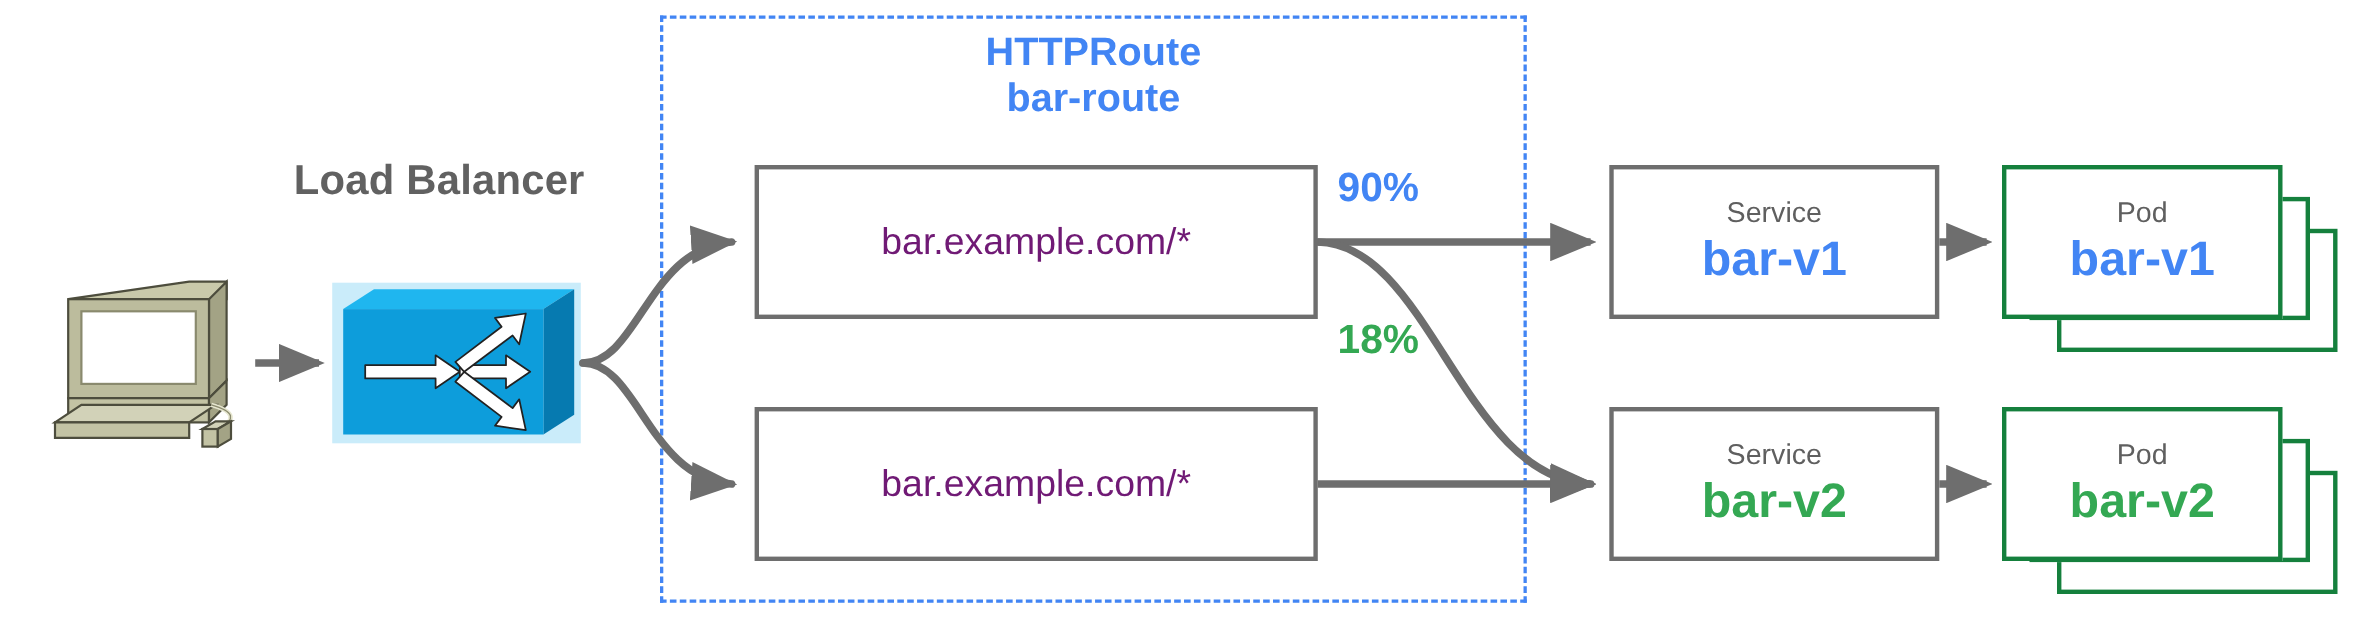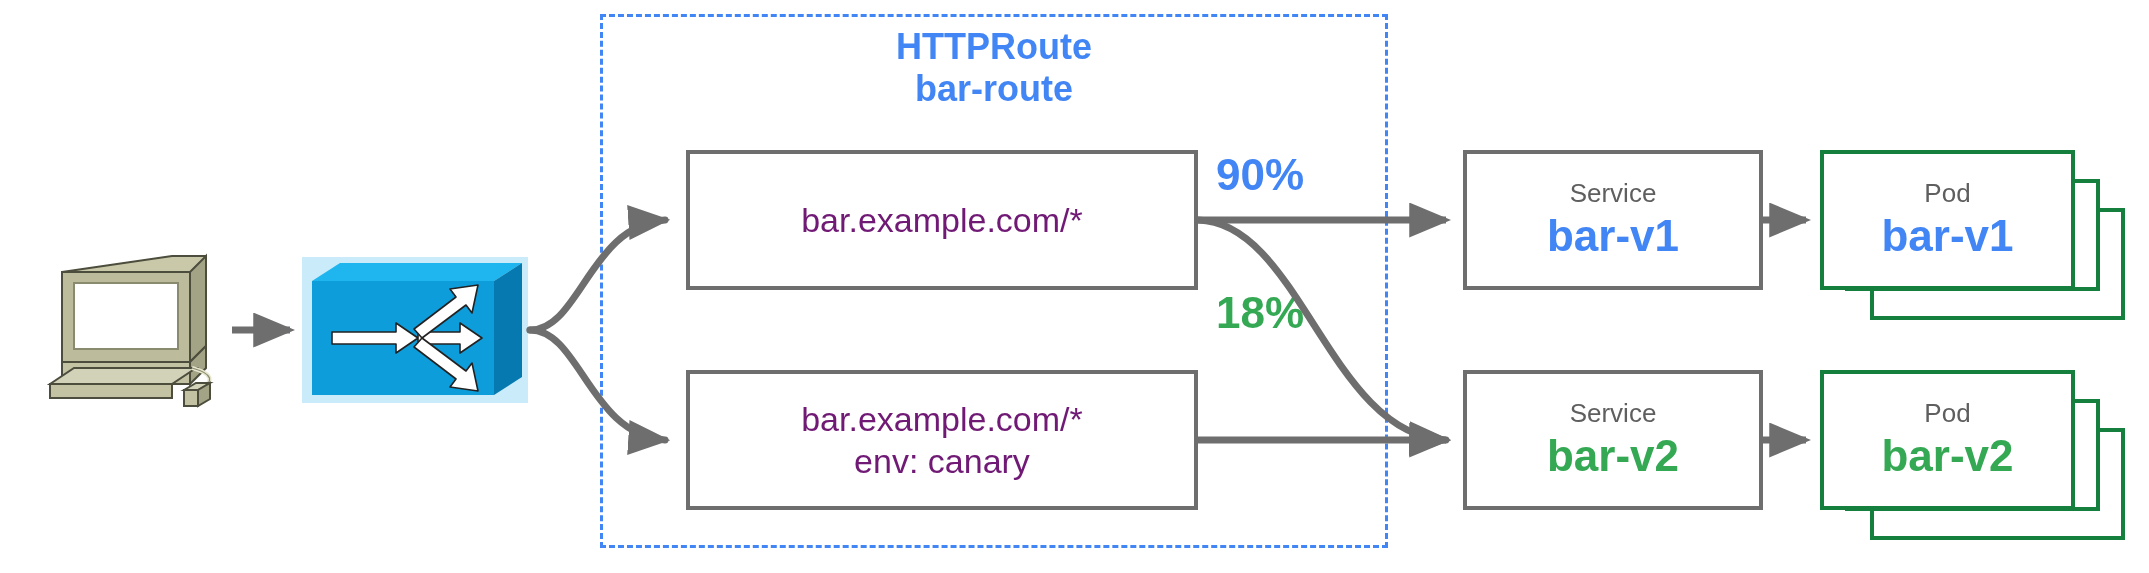--- a/index.html
+++ b/index.html
@@ -35,21 +35,21 @@
   }
   .dash-title {
     font-size: 36px;
     font-weight: bold;
     color: #4285F4;
     text-align: center;
     line-height: 1.18;
     white-space: nowrap;
   }
   .pct {
-    font-size: 44px;
+    font-size: 37px;
     font-weight: bold;
     white-space: nowrap;
   }
   .pct.blue { color: #4285F4; }
   .pct.green { color: #34A853; }
 
   
   .box {
     box-sizing: border-box;
     border: 4px solid #6e6e6e;
@@ -102,20 +102,21 @@
 
 <div id="canvas">
 
   <div class="abs dashed-region" style="left:600px; top:14px; width:788px; height:534px;"></div>
 
   <div class="abs dash-title" style="left:600px; top:26px; width:788px;">
     <div>HTTPRoute</div>
     <div>bar-route</div>
   </div>
 
+  <div class="abs lb-label" style="left:267px; top:143px;">Load Balancer</div>
 
   <div class="abs" style="left:44px; top:250px; width:180px; height:160px;">
     <svg width="180" height="160" viewBox="0 0 180 160" xmlns="http://www.w3.org/2000/svg">
 
       <polygon points="18,22 128,6 162,6 162,22" fill="#c9c9aa" stroke="#4d4d3d" stroke-width="2"></polygon>
 
       <polygon points="146,22 162,6 162,96 146,112" fill="#a3a385" stroke="#4d4d3d" stroke-width="2"></polygon>
 
       <rect x="18" y="22" width="128" height="90" fill="#bcbc9d" stroke="#4d4d3d" stroke-width="2"></rect>
 
@@ -159,21 +160,20 @@
       </g>
     </svg>
   </div>
 
   <div class="abs box" style="left:686px; top:150px; width:512px; height:140px;">
     <div class="box-line big">bar.example.com/*</div>
   </div>
 
   <div class="abs box" style="left:686px; top:370px; width:512px; height:140px;">
     <div class="box-line big">bar.example.com/*</div>
-    <div class="box-line big">env: canary</div>
   </div>
 
   <div class="abs pct blue" style="left:1216px; top:150px;">90%</div>
   <div class="abs pct green" style="left:1216px; top:288px;">18%</div>
 
   <div class="abs box" style="left:1463px; top:150px; width:300px; height:140px;">
     <div class="box-line kind">Service</div>
     <div class="box-line name blue">bar-v1</div>
   </div>
 

